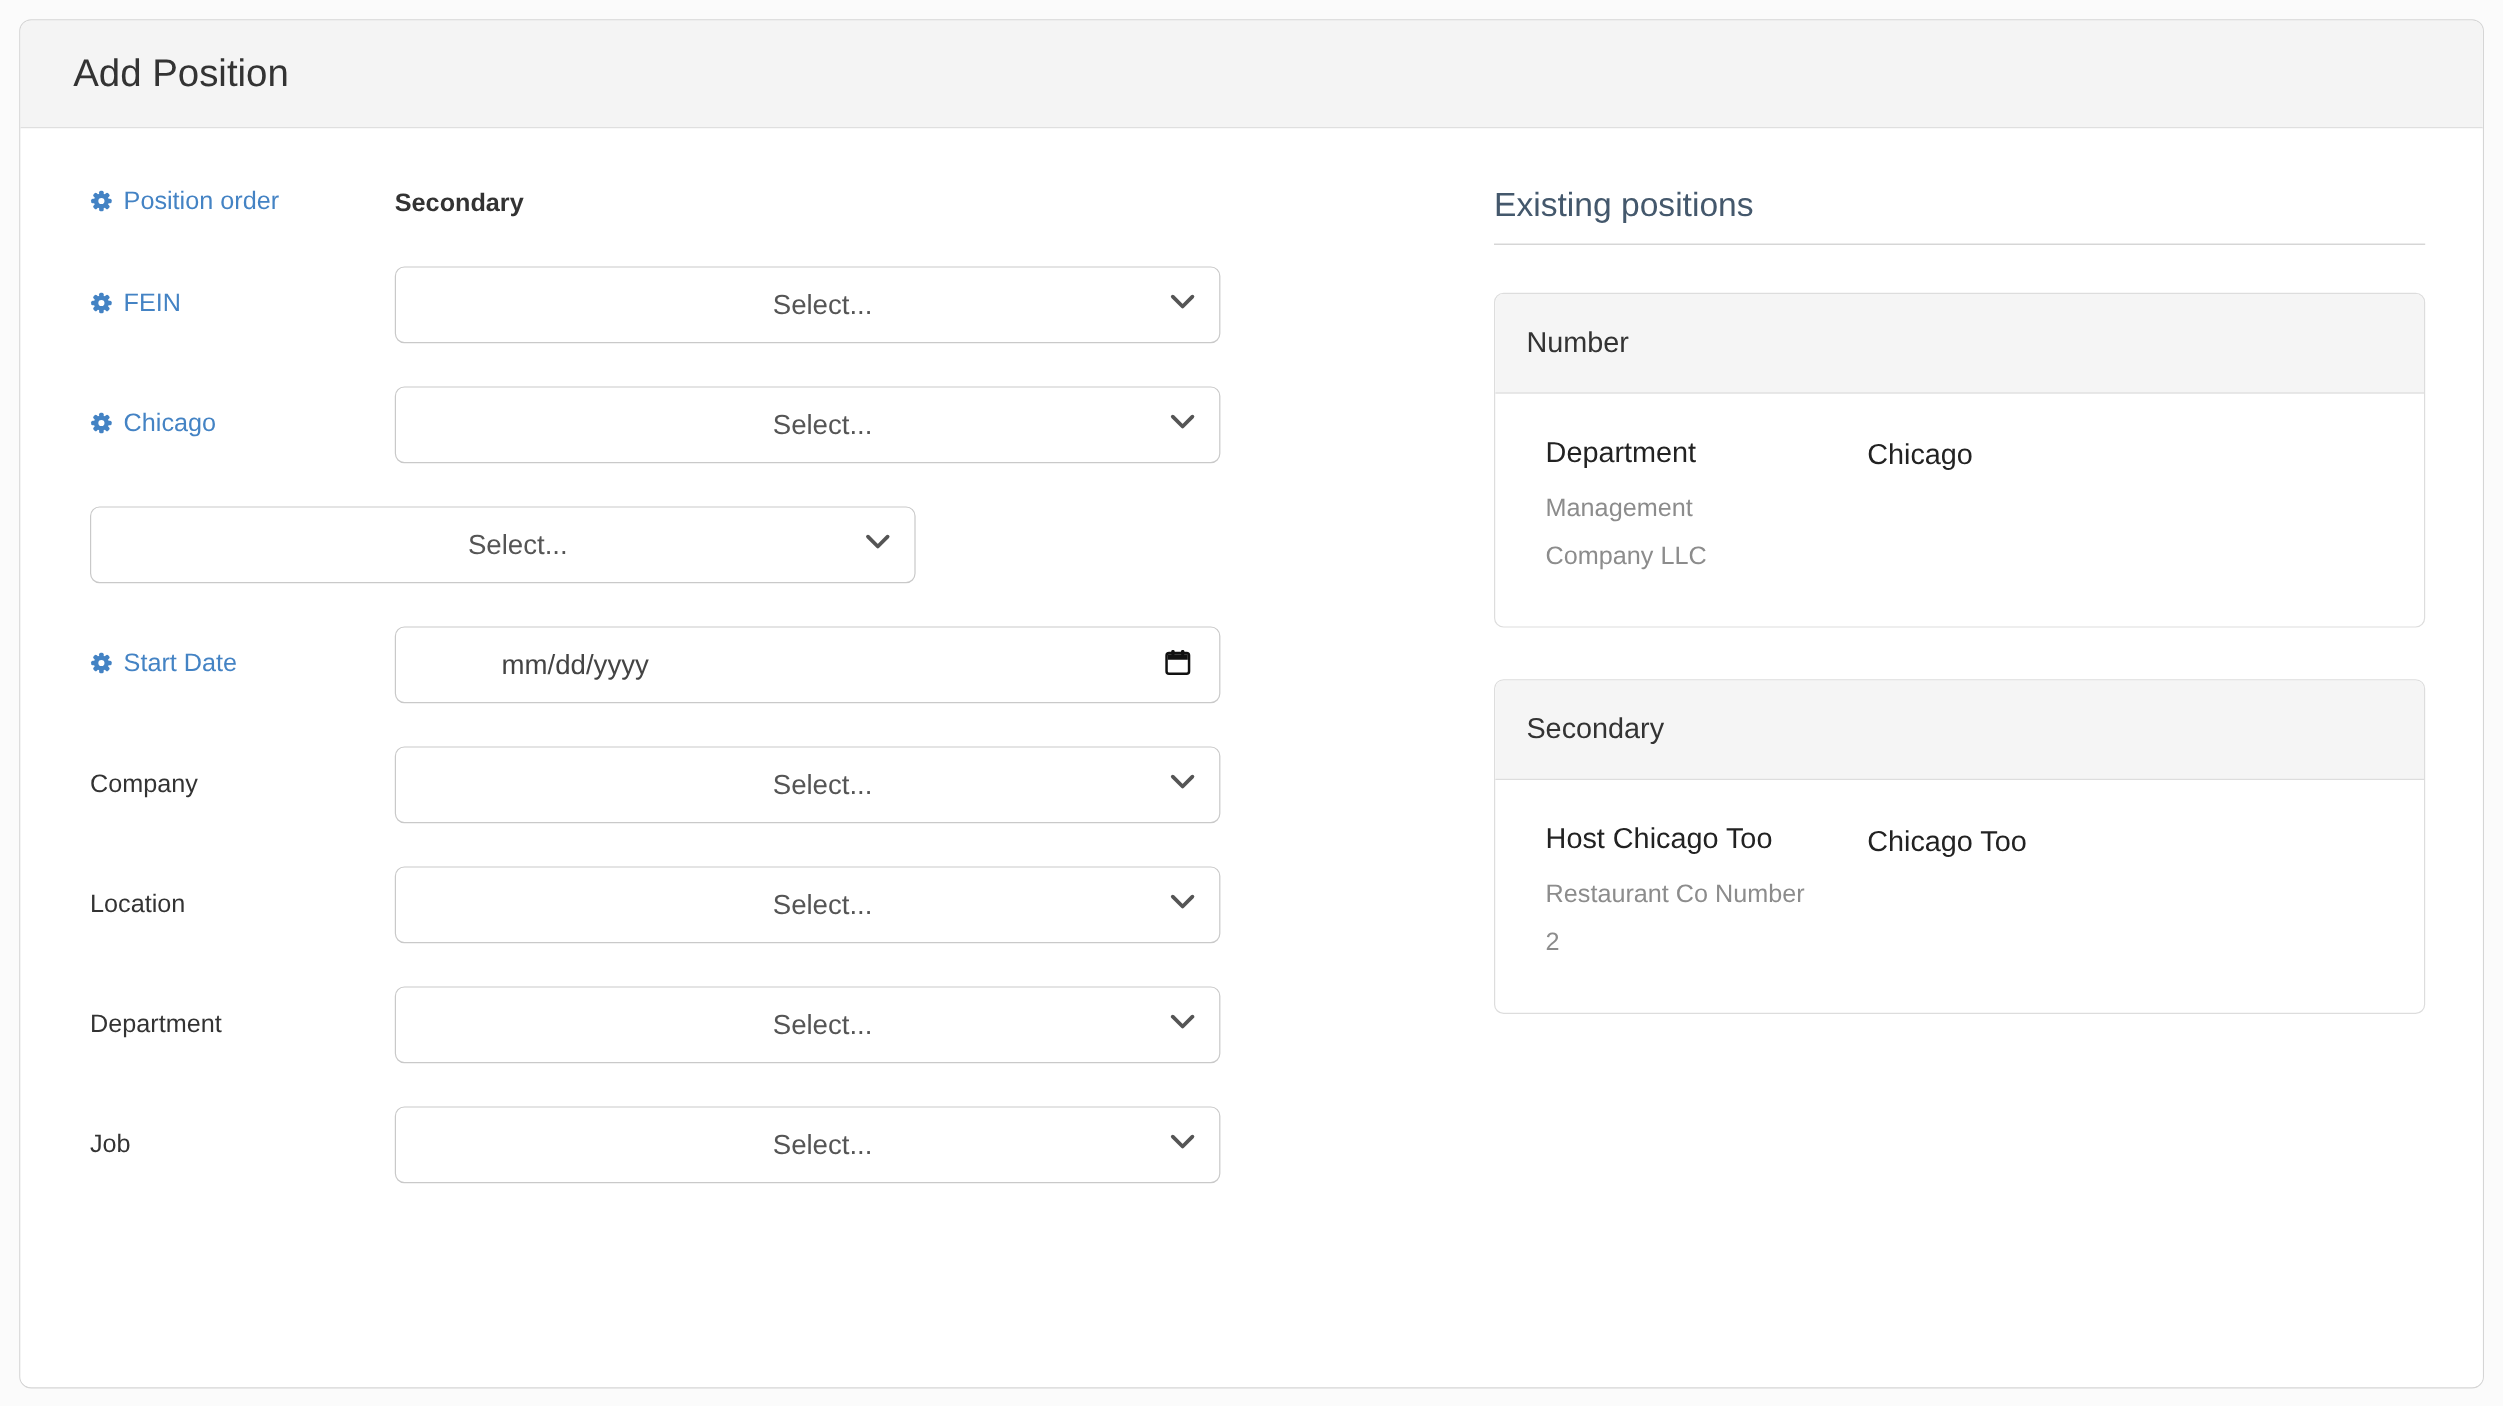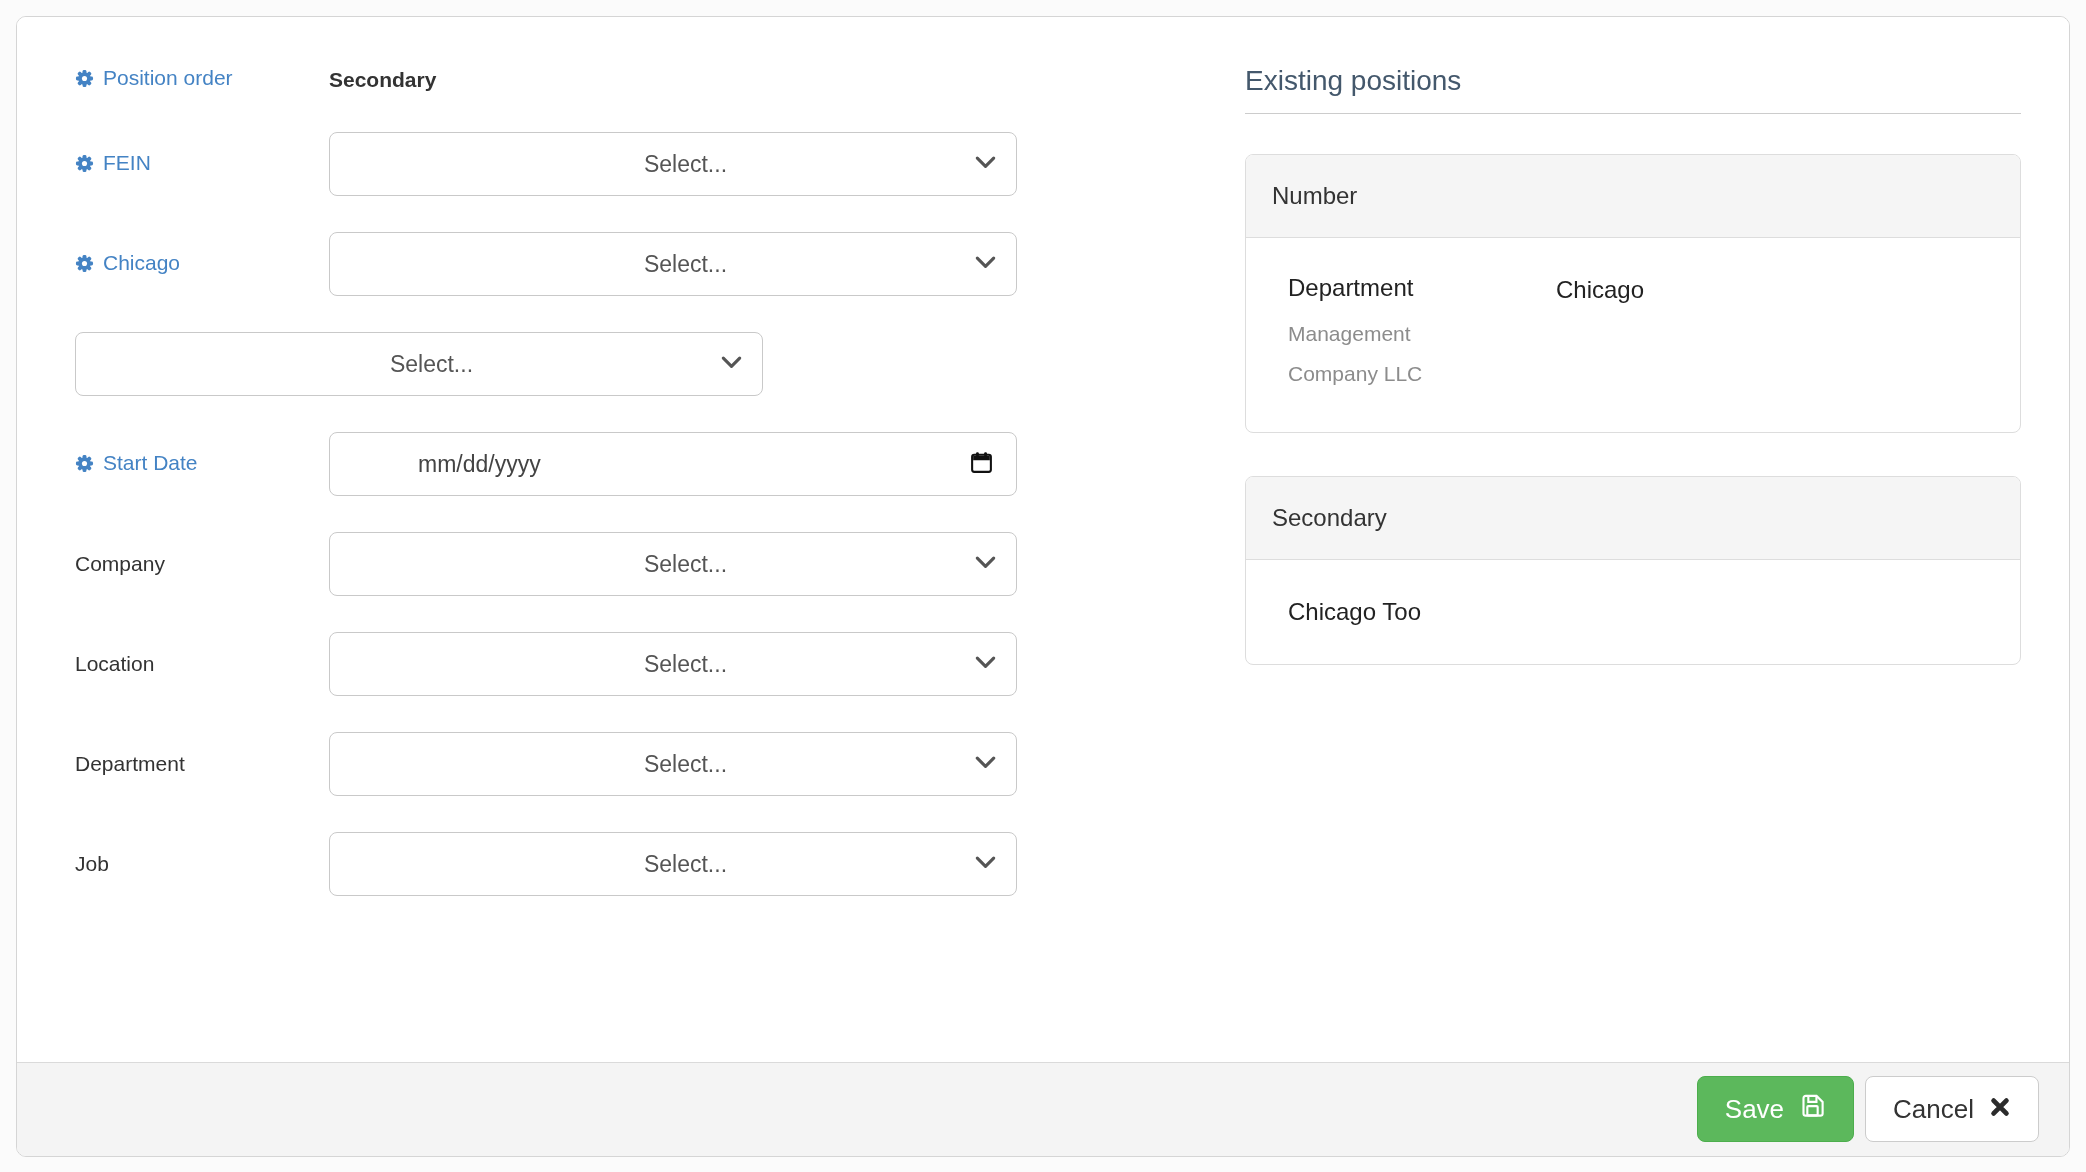--- a/index.html
+++ b/index.html
@@ -81,20 +81,23 @@
       <circle cx="10" cy="10" r="2.7" fill="#fff"></circle>
     </g>
     <g id="chev-shape">
       <path d="M1.7 1.7 L8 8 L14.3 1.7" fill="none" stroke="#555" stroke-width="2.4" stroke-linecap="round" stroke-linejoin="round"></path>
     </g>
   </defs>
 </svg>
 
 <div class="dialog">
 
+  <div class="dialog-header">
+    <div class="dialog-title">Add Position</div>
+  </div>
 
   <div class="dialog-body">
 
     <div class="form-col">
 
       <div class="form-row">
         <div class="label-cell cfg">
           <span class="gear">
             <svg viewBox="0 0 20 20" width="19" height="19" fill="#4483c4">
                 <use href="#gear-shape"></use>
@@ -247,43 +250,27 @@
           </div>
           <div class="pcb-right">
             <div class="pos-location">Chicago</div>
           </div>
         </div>
       </div>
 
       <div class="pos-card">
         <div class="pos-card-header">Secondary</div>
         <div class="pos-card-body">
+          <div class="pcb-left">
+            <div class="pos-name">Host Chicago Too</div>
+            <div class="pos-company">Restaurant Co Number 2</div>
+          </div>
           <div class="pcb-right">
             <div class="pos-location">Chicago Too</div>
           </div>
         </div>
       </div>
     </div>
 
   </div>
 
-  <div class="dialog-footer">
-    <button class="btn btn-save">
-      <span>Save</span>
-      <span>
-        <svg viewBox="0 0 24 24" width="27" height="27" fill="none" stroke="#fff" stroke-width="1.9">
-          <path d="M6 3.5h9.6L21 8.9V19a2 2 0 0 1-2 2H6a2 2 0 0 1-2-2V5.5a2 2 0 0 1 2-2z"></path>
-          <path d="M8.3 3.8v5h7.2V4.2"></path>
-          <rect x="7.4" y="12.6" width="9.2" height="8.2" rx="0.8"></rect>
-        </svg>
-      </span>
-    </button>
-    <button class="btn btn-cancel">
-      <span>Cancel</span>
-      <span>
-        <svg viewBox="0 0 20 20" width="22" height="22">
-          <path d="M4.2 4.2 L15.8 15.8 M15.8 4.2 L4.2 15.8" stroke="#2b2b2b" stroke-width="4.4" stroke-linecap="round"></path>
-        </svg>
-      </span>
-    </button>
-  </div>
 
 </div>
 
 </body></html>

